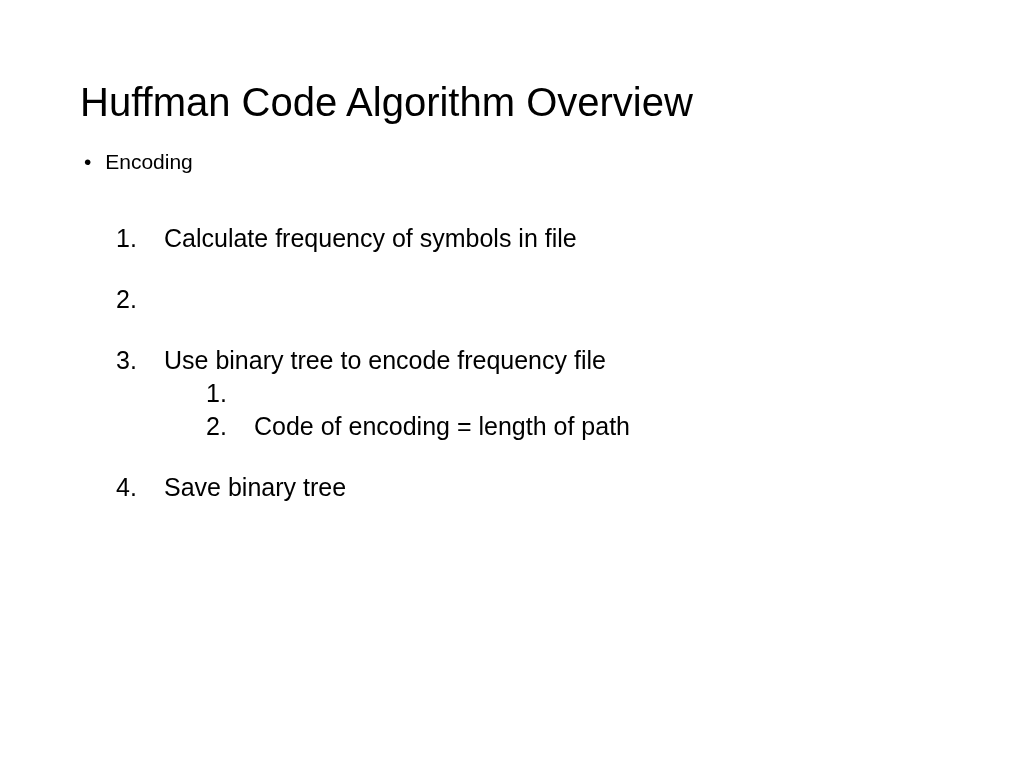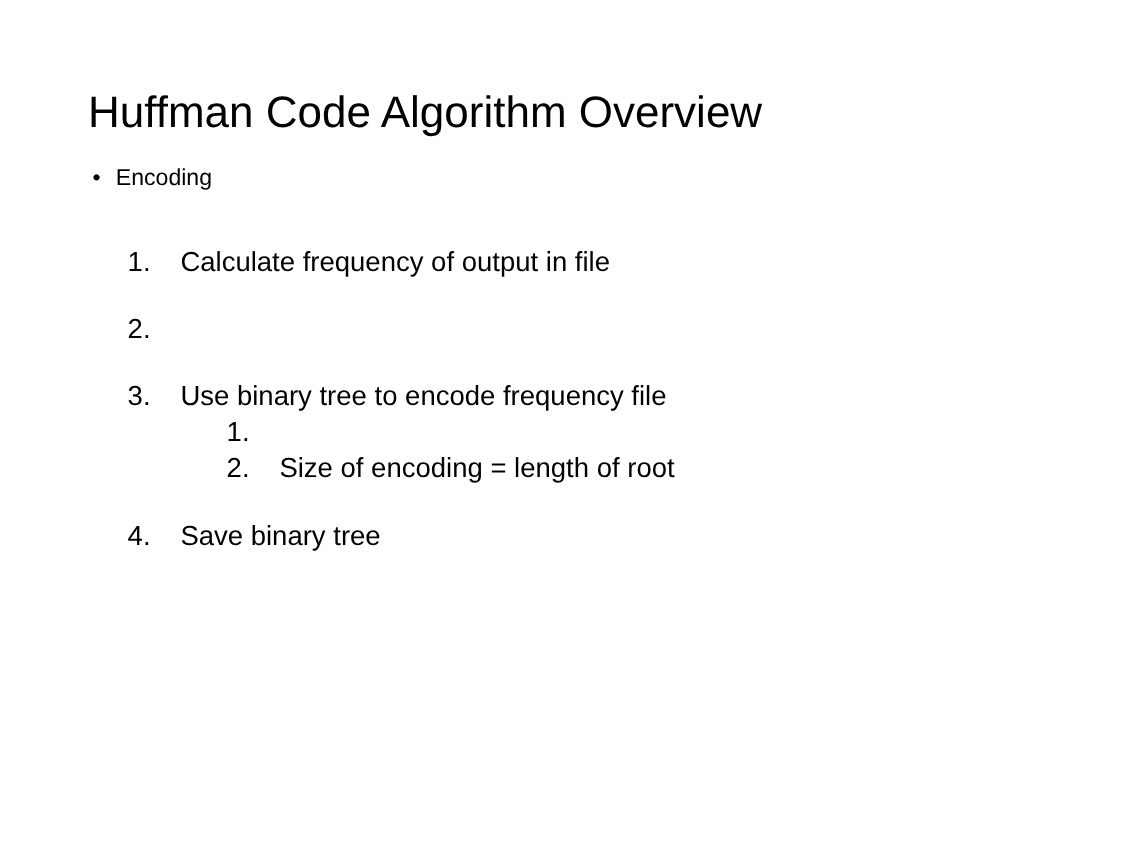--- a/index.html
+++ b/index.html
@@ -67,39 +67,39 @@
 
 <div class="bullet-item">
   <span class="bullet-marker">•</span>
   <span>Encoding</span>
 </div>
 
 <div class="numbered-list">
 
   <div class="numbered-item">
     <span class="num-marker">1.</span>
-    <span>Calculate frequency of output in file</span>
+    <span>Calculate frequency of symbols in file</span>
   </div>
 
   <div class="numbered-item">
     <span class="num-marker">2.</span>
   </div>
 
   <div class="numbered-item tight">
     <span class="num-marker">3.</span>
     <span>Use binary tree to encode frequency file</span>
   </div>
 
   <div class="sub-numbered-list">
     <div class="sub-numbered-item">
       <span class="sub-num-marker">1.</span>
     </div>
     <div class="sub-numbered-item last">
       <span class="sub-num-marker">2.</span>
-      <span>Size of encoding = length of root</span>
+      <span>Code of encoding = length of path</span>
     </div>
   </div>
 
   <div class="numbered-item">
     <span class="num-marker">4.</span>
     <span>Save binary tree</span>
   </div>
 
 </div>
 

